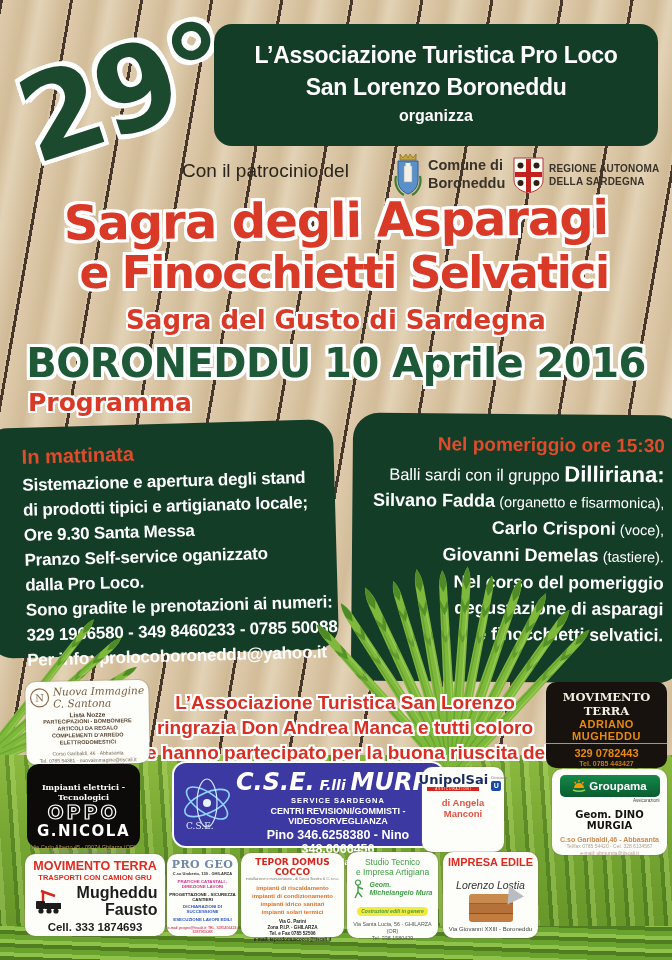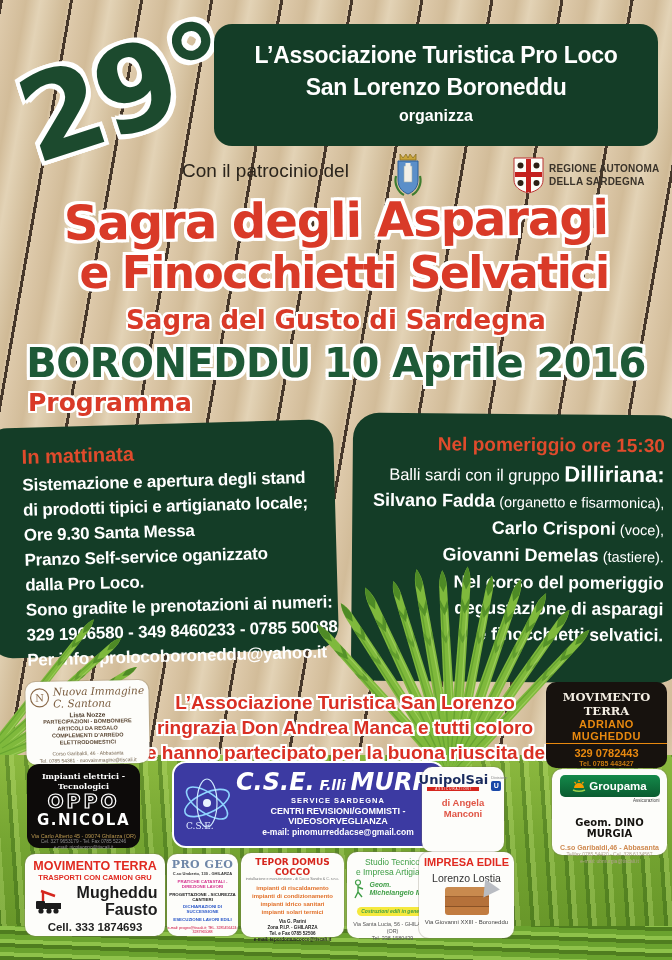--- a/index.html
+++ b/index.html
@@ -55,21 +55,21 @@
   .nuova .name{font-family:"DejaVu Serif",serif;font-style:italic;color:#7a5c3e;font-size:10.5px;line-height:12px;text-align:left;}
   .nuova .bold6{font-size:6.5px;font-weight:bold;color:#4e3d2c;margin-top:2px;}
   .nuova .tiny{font-size:5.5px;font-weight:bold;color:#5a4632;line-height:7px;}
   .nuova .foot{font-size:5px;color:#7a6a55;line-height:6.5px;margin-top:4px;}
   .adriano{left:546px;top:682px;width:121px;height:86px;background:#17120e;border-radius:10px;text-align:center;padding-top:8px;}
   .adriano .t1{font-family:"DejaVu Serif",serif;color:#f3ede2;font-size:11.5px;font-weight:bold;}
   .adriano .t2{color:#e8890f;font-size:11px;font-weight:bold;letter-spacing:0.5px;border-bottom:1px solid #e8890f;display:inline-block;padding-bottom:1px;}
   .adriano .t3{color:#e8890f;font-size:11px;font-weight:bold;margin-top:3px;}
   .adriano .t4{color:#c87a10;font-size:7px;font-weight:bold;margin-top:1px;}
   .adriano .t5{color:#9b9b9b;font-size:4.5px;margin-top:3px;line-height:6px;}
-  .oppo{left:27px;top:764px;width:113px;height:84px;background:#0d0b0a;border-radius:12px;text-align:center;padding-top:7px;}
+  .oppo{left:27px;top:764px;width:113px;height:84px;background:#0d0b0a;border-radius:12px;text-align:center;padding-top:18px;}
   .oppo .t1{color:#fff;font-family:"DejaVu Serif",serif;font-size:8px;font-weight:bold;}
   .oppo .t2{color:transparent;-webkit-text-stroke:1.2px #fff;font-family:"DejaVu Sans",sans-serif;font-size:19px;font-weight:800;letter-spacing:3px;line-height:21px;}
   .oppo .t3{color:#fff;font-family:"DejaVu Sans",sans-serif;font-size:15px;font-weight:800;letter-spacing:1.5px;line-height:17px;}
   .oppo .t4{color:#b9974f;font-size:5.5px;margin-top:4px;}
   .oppo .t5{color:#8f8f8f;font-size:4.8px;line-height:6px;}
   .cse{left:172px;top:761px;width:273px;height:87px;background:#3c3aa2;border:2px solid #fff;border-radius:14px;color:#fff;}
   .cse .right{position:absolute;left:62px;top:6px;width:204px;text-align:center;}
   .cse .t1{font-style:italic;font-family:"DejaVu Sans",sans-serif;line-height:26px;white-space:nowrap;}
   .cse .big{font-size:24px;font-weight:800;}
   .cse .mid{font-size:14px;font-weight:800;}
@@ -81,21 +81,21 @@
   .unipol .logorow{display:flex;align-items:flex-start;justify-content:center;gap:3px;}
   .unipol .logo{font-size:13px;font-weight:800;color:#1a2b5e;font-family:"DejaVu Sans",sans-serif;line-height:13px;}
   .unipol .redbar{width:52px;height:4px;background:#d5261d;margin:1px auto 0;color:#fff;font-size:3px;line-height:4px;letter-spacing:1px;}
   .unipol .div-label{font-size:4px;color:#888;margin-top:2px;}
   .unipol .sq{width:10px;height:10px;background:#1a49a8;border-radius:2px;margin-top:1px;color:#fff;font-size:7px;line-height:10px;font-weight:bold;}
   .unipol .t1{color:#e05545;font-size:9.5px;font-weight:bold;margin-top:6px;}
   .unipol .t2{color:#555;font-size:8px;line-height:11px;margin-top:5px;}
   .groupama{left:552px;top:769px;width:115px;height:86px;text-align:center;padding-top:6px;}
   .groupama .gbar{width:100px;height:22px;margin:0 auto;background:linear-gradient(180deg,#14894a,#0a5c30);border-radius:5px;display:flex;align-items:center;justify-content:center;gap:3px;color:#fff;font-size:11.5px;font-weight:800;}
   .groupama .ass{font-size:4.5px;color:#444;text-align:right;width:100px;margin:1px auto 0;}
-  .groupama .t1{font-size:10px;font-weight:800;color:#15130f;margin-top:14px;font-family:"DejaVu Sans",sans-serif;}
+  .groupama .t1{font-size:10px;font-weight:800;color:#15130f;margin-top:6px;font-family:"DejaVu Sans",sans-serif;}
   .groupama .t2{font-size:7px;color:#cf8a50;font-weight:bold;margin-top:5px;}
   .groupama .t3{font-size:5px;color:#b0a090;line-height:6.5px;}
   .fausto{left:25px;top:854px;width:140px;height:82px;text-align:center;padding-top:5px;}
   .fausto .t1{color:#e02a20;font-size:12.5px;font-weight:800;}
   .fausto .t2{color:#e02a20;font-size:7.5px;font-weight:800;}
   .fausto .row{display:flex;align-items:center;justify-content:center;gap:14px;margin-top:2px;}
   .fausto .nm{font-size:16px;font-weight:800;color:#1c1c1c;line-height:17px;text-align:left;}
   .fausto .t3{font-size:11.5px;font-weight:800;color:#222;margin-top:3px;}
   .progeo{left:167px;top:854px;width:71px;height:82px;text-align:center;padding-top:4px;overflow:hidden;}
   .progeo .logo{font-family:"DejaVu Serif",serif;font-size:11px;font-weight:800;color:#6f87a8;letter-spacing:0.5px;}
@@ -108,23 +108,23 @@
   .tepor .t1{color:#d5261d;font-size:9px;font-weight:900;font-family:"DejaVu Sans",sans-serif;}
   .tepor .sub{font-size:3.6px;color:#777;}
   .tepor .orange{color:#e2712a;font-size:6px;font-weight:bold;line-height:8px;margin-top:3px;}
   .tepor .blk{color:#222;font-size:4.6px;font-weight:bold;line-height:6px;margin-top:3px;}
   .mura{left:347px;top:852px;width:91px;height:86px;text-align:center;padding-top:5px;}
   .mura .t1{color:#3f9e46;font-size:8.5px;line-height:10px;}
   .mura .row{display:flex;align-items:center;justify-content:center;gap:1px;margin-top:2px;}
   .mura .nm{color:#3f9e46;font-size:7px;font-style:italic;font-weight:bold;text-align:left;line-height:8px;}
   .mura .badge{display:inline-block;background:#f5e93d;border-radius:5px;color:#3f9e46;font-size:5px;font-style:italic;font-weight:bold;padding:1.5px 4px;margin-top:3px;}
   .mura .t2{color:#555;font-size:5.4px;line-height:7px;margin-top:4px;}
-  .lostia{left:419px;top:852px;width:95px;height:86px;text-align:center;padding-top:4px;}
+  .lostia{left:443px;top:852px;width:95px;height:86px;text-align:center;padding-top:4px;}
   .lostia .t1{color:#e02a20;font-size:11px;font-weight:800;}
-  .lostia .t2{color:#333;font-size:10.5px;margin-top:4px;}
+  .lostia .t2{color:#333;font-size:10.5px;margin-top:11px;font-style:italic;}
   .lostia .bricks{width:44px;height:28px;margin:3px auto 0;position:relative;background:
      linear-gradient(180deg,#c98a4e 0 9px,#9c5f2e 9px 10px,#b5713a 10px 19px,#8a5226 19px 20px,#c27c40 20px 28px);border-radius:3px;}
   .lostia .trowel{position:absolute;right:-8px;top:-4px;width:0;height:0;border-left:9px solid transparent;border-right:9px solid transparent;border-top:16px solid #b9bcc2;transform:rotate(35deg);}
   .lostia .t3{color:#444;font-size:6px;margin-top:4px;}
   .paba{left:541px;top:851px;width:103px;height:88px;text-align:center;padding-top:8px;border-radius:14px;}
   .paba .t1{font-family:"DejaVu Sans",sans-serif;font-size:17px;font-weight:900;color:#8f8f93;letter-spacing:1px;text-shadow:1px 1px 0 #fff,-1px -1px 0 #ddd;}
   .paba .t2{font-size:7.5px;font-weight:bold;color:#222;letter-spacing:3px;margin-top:2px;}
   .paba .t3{font-size:6px;color:#666;line-height:8px;margin-top:7px;}
 </style>
 </head>
@@ -155,20 +155,24 @@
 
   <div class="abs patron-label">Con il patrocinio del</div>
   <svg class="abs" style="left:392px;top:150px" width="32" height="46" viewBox="0 0 32 46">
     <path d="M8 4 L11 8 L14 4 L16 8 L18 4 L21 8 L24 4 L24 10 L8 10 Z" fill="#c9a53c" stroke="#8c7020" stroke-width="0.8"></path>
     <path d="M6 11 L26 11 L26 30 C26 38 21 42 16 44 C11 42 6 38 6 30 Z" fill="#5b8fc9" stroke="#2d5e96" stroke-width="1"></path>
     <rect x="12" y="16" width="8" height="16" fill="#f2efe6" stroke="#9aa" stroke-width="0.6"></rect>
     <rect x="13.5" y="13" width="5" height="4" fill="#f2efe6"></rect>
     <path d="M4 26 C2 34 6 42 12 45" fill="none" stroke="#3f7d2f" stroke-width="2.2"></path>
     <path d="M28 26 C30 34 26 42 20 45" fill="none" stroke="#3f7d2f" stroke-width="2.2"></path>
   </svg>
+  <div class="abs comune-text">
+    <div>Comune di</div>
+    <div>Boroneddu</div>
+  </div>
   <svg class="abs" style="left:512px;top:156px" width="33" height="38" viewBox="0 0 33 38">
     <path d="M2 2 L31 2 L31 24 C31 31 25 35 16.5 37 C8 35 2 31 2 24 Z" fill="#fdfdf8" stroke="#b33" stroke-width="1"></path>
     <rect x="14" y="3" width="5" height="33" fill="#c4201d"></rect>
     <rect x="3" y="16" width="27" height="5" fill="#c4201d"></rect>
     <circle cx="8.5" cy="9.5" r="3" fill="#2e2014"></circle>
     <circle cx="24.5" cy="9.5" r="3" fill="#2e2014"></circle>
     <circle cx="8.5" cy="27" r="3" fill="#2e2014"></circle>
     <circle cx="24.5" cy="27" r="3" fill="#2e2014"></circle>
   </svg>
   <div class="abs regione-text">
@@ -284,20 +288,21 @@
       <ellipse cx="27" cy="26" rx="24" ry="10" fill="none" stroke="#8fd4ff" stroke-width="1.6" transform="rotate(-25 27 26)"></ellipse>
       <ellipse cx="27" cy="26" rx="24" ry="10" fill="none" stroke="#8fd4ff" stroke-width="1.6" transform="rotate(35 27 26)"></ellipse>
       <ellipse cx="27" cy="26" rx="24" ry="10" fill="none" stroke="#cfeaff" stroke-width="1.2" transform="rotate(90 27 26)"></ellipse>
       <circle cx="27" cy="26" r="4" fill="#e8f4ff"></circle>
       <text x="6" y="52" font-family="DejaVu Serif,serif" font-size="9" fill="#dfe9ff">C.S.E.</text>
     </svg>
     <div class="right">
       <div class="t1"><span class="big">C.S.E.</span><span class="mid"> F.lli </span><span class="big">MURREDDA</span></div>
       <div class="t2">SERVICE SARDEGNA</div>
       <div class="t3">CENTRI REVISIONI/GOMMISTI - VIDEOSORVEGLIANZA</div>
+      <div class="t4">Pino 346.6258380 - Nino 348.6066456</div>
       <div class="t5">e-mail: pinomurreddacse@gmail.com</div>
     </div>
   </div>
 
   <div class="box white-box unipol">
     <div class="logorow">
       <div>
         <div class="logo">UnipolSai</div>
         <div class="redbar">ASSICURAZIONI</div>
       </div>

